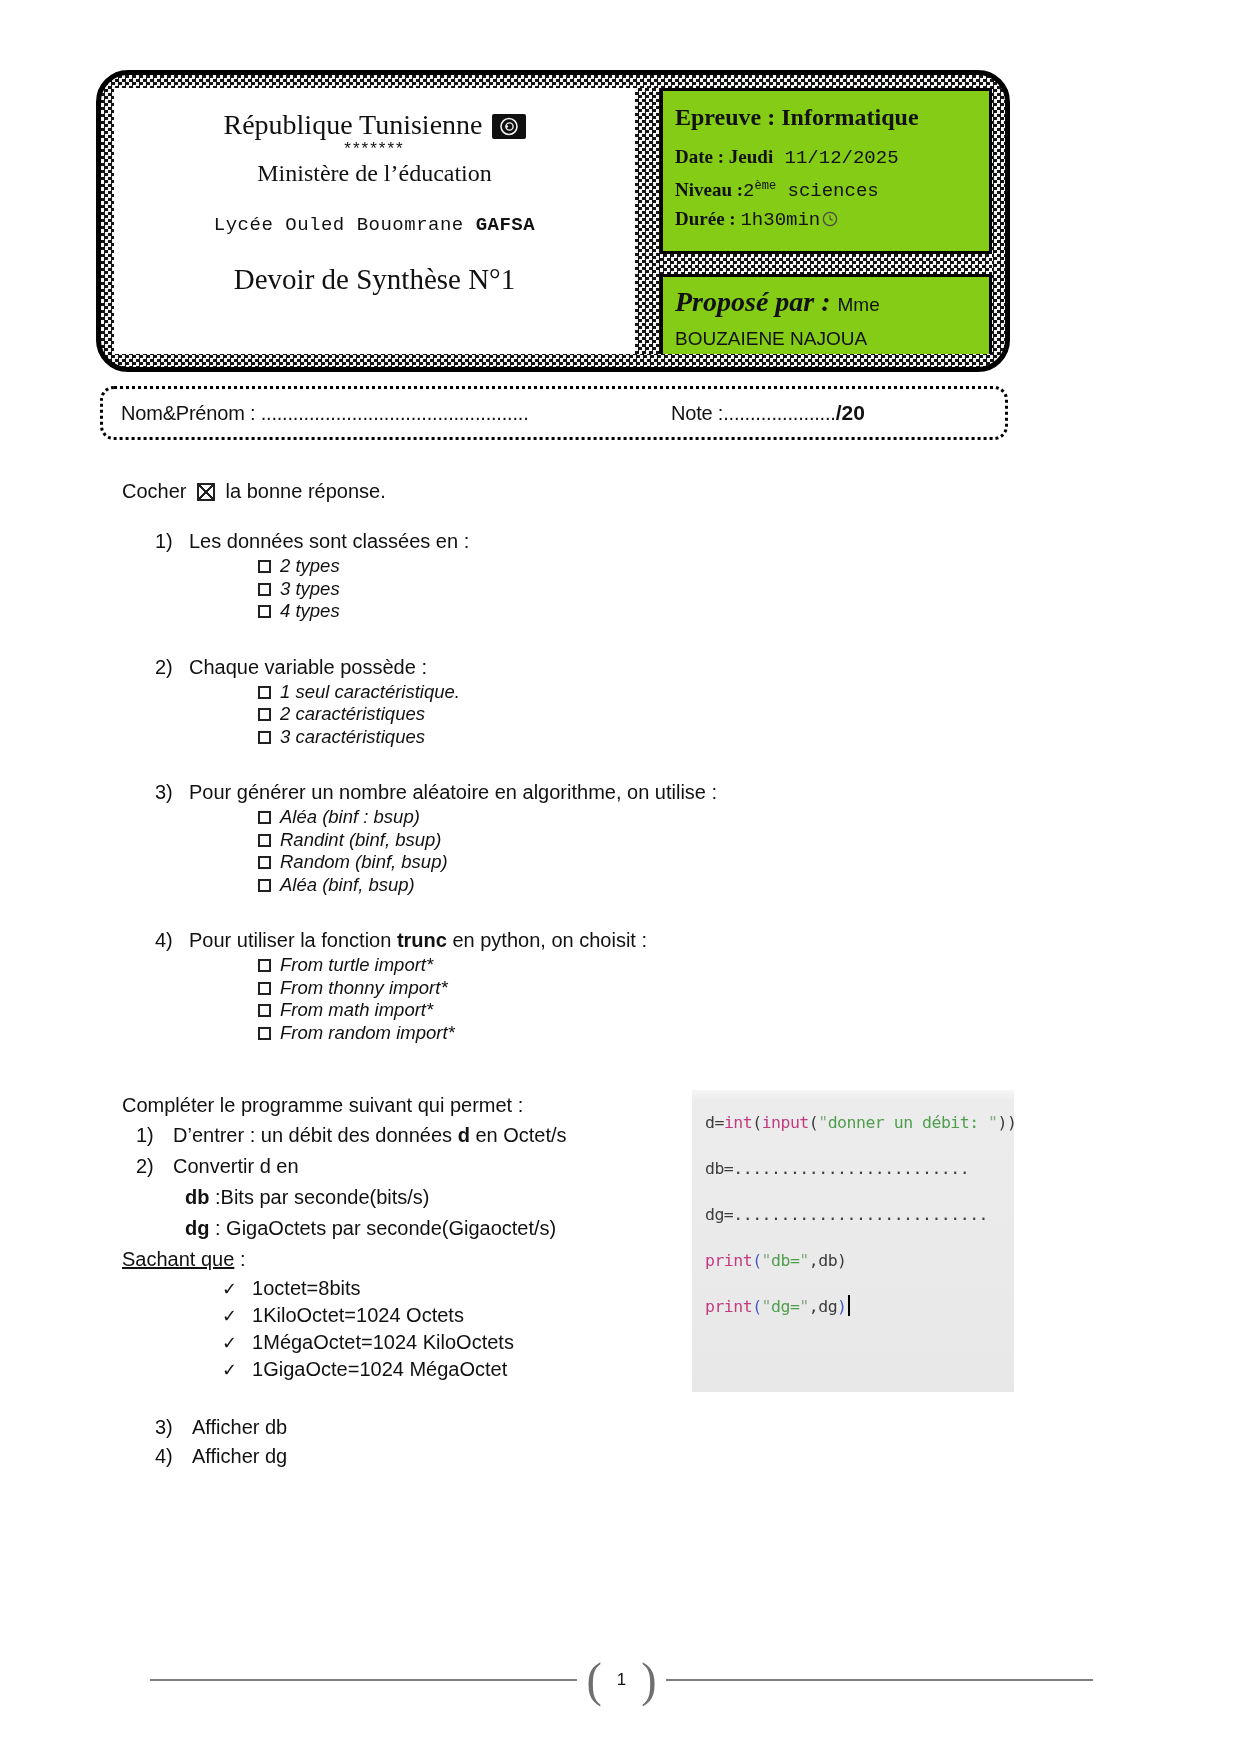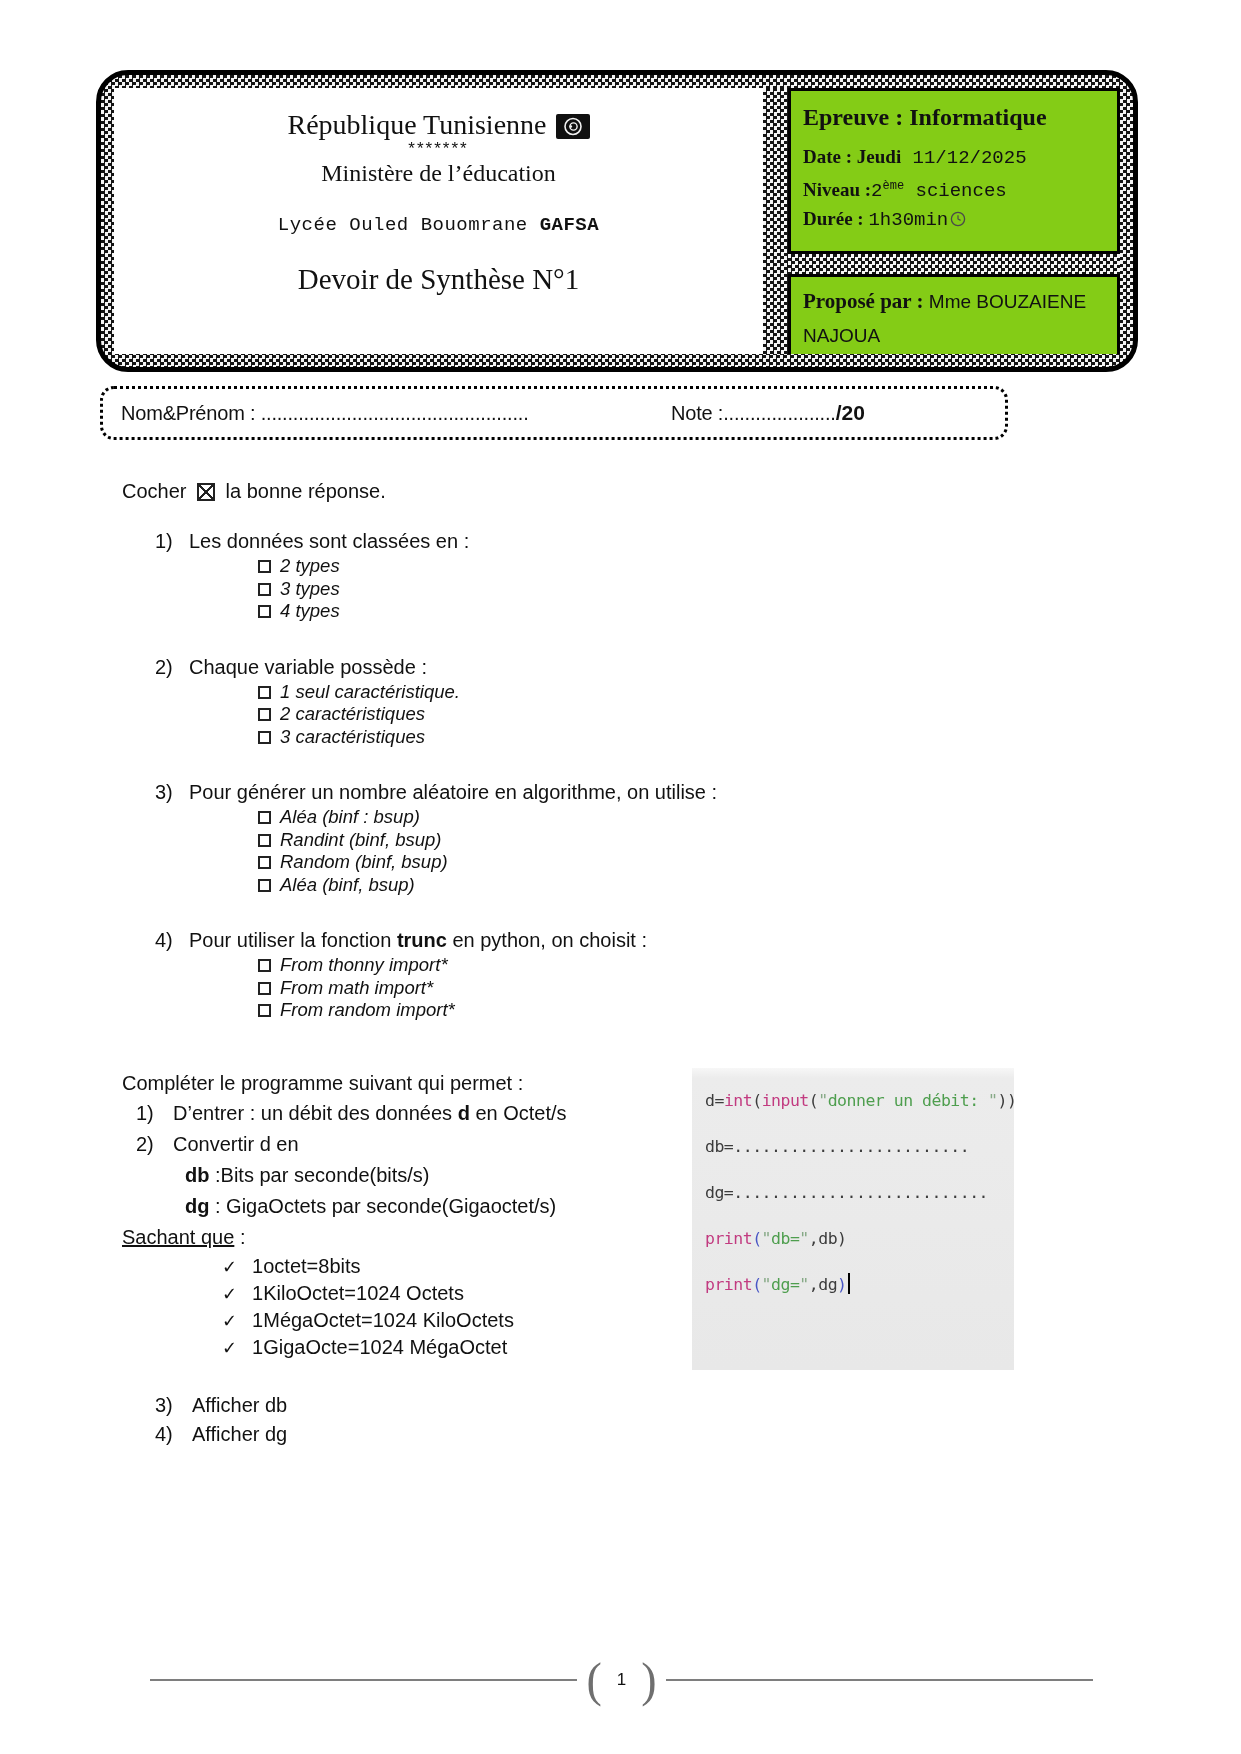--- a/index.html
+++ b/index.html
@@ -3,21 +3,21 @@
 <meta charset="utf-8">
 <style>
   html,body{margin:0;padding:0;background:#fff;}
   .page{position:relative;width:1241px;height:1754px;background:#fff;overflow:hidden;
         font-family:"Liberation Sans",sans-serif;color:#111;}
 
   
   .pattern{background:repeating-conic-gradient(#141414 0% 25%,#f4f4f4 0% 50%) 0 0/7px 7px;}
 
   
-  .header-box{position:absolute;left:96px;top:70px;width:1042px;height:302px;box-sizing:border-box;
+  .header-box{position:absolute;left:96px;top:70px;width:914px;height:302px;box-sizing:border-box;
               border:5px solid #000;border-radius:32px;padding:13px;}
   .header-inner{display:flex;height:100%;}
   .hdr-left{flex:1;background:#fff;text-align:center;padding-top:22px;box-sizing:border-box;}
   .serif{font-family:"Liberation Serif",serif;}
   .republic{font-size:28px;line-height:30px;}
   .flag{vertical-align:-5px;margin-left:9px;}
   .stars{font-size:17px;letter-spacing:2px;line-height:18px;}
   .ministry{font-size:24px;line-height:30px;}
   .school{font-family:"Liberation Mono",monospace;font-size:19px;margin-top:26px;letter-spacing:.5px;}
   .school b{font-weight:bold;}
@@ -27,21 +27,21 @@
   .info-box{box-sizing:border-box;background:#84cc16;}
   .box1{border:3px solid #000;height:166px;padding:10px 12px 0;}
   .epreuve{font-family:"Liberation Serif",serif;font-weight:bold;font-size:24px;line-height:32px;margin-bottom:10px;}
   .irow{font-size:19px;line-height:28px;white-space:nowrap;}
   .serifB{font-family:"Liberation Serif",serif;font-weight:bold;}
   .mono{font-family:"Liberation Mono",monospace;}
   .irow sup{font-size:12px;}
   .div-h{height:20px;}
   .box2{border:3px solid #000;border-bottom:none;flex:1;overflow:hidden;padding:8px 12px 0;line-height:33px;}
   .box2 .val{font-size:19px;}
-  .box2 .serifB{font-size:21px;}
+  .box2 .serifB{font-size:28px;font-style:italic;}
   .clock{vertical-align:-2px;margin-left:2px;}
 
   
   .name-box{position:absolute;left:100px;top:386px;width:908px;height:54px;box-sizing:border-box;
             border:3px dotted #000;border-radius:14px;display:flex;align-items:center;padding-left:18px;}
   .nb-label{font-weight:normal;font-size:20px;letter-spacing:-.2px;}
   .note-group{position:absolute;left:568px;}
   .nb-total{font-weight:bold;font-size:21px;}
 
   
@@ -168,20 +168,21 @@
     <div class="qblock">
       <div class="qhead"><span class="qnum">3)</span><span>Pour générer un nombre aléatoire en algorithme, on utilise :</span></div>
       <div class="opt"><span class="cb"></span><span>Aléa (binf : bsup)</span></div>
       <div class="opt"><span class="cb"></span><span>Randint (binf, bsup)</span></div>
       <div class="opt"><span class="cb"></span><span>Random (binf, bsup)</span></div>
       <div class="opt"><span class="cb"></span><span>Aléa (binf, bsup)</span></div>
     </div>
 
     <div class="qblock last">
       <div class="qhead"><span class="qnum">4)</span><span>Pour utiliser la fonction </span><b>trunc</b><span> en python, on choisit :</span></div>
+      <div class="opt"><span class="cb"></span><span>From turtle import*</span></div>
       <div class="opt"><span class="cb"></span><span>From thonny import*</span></div>
       <div class="opt"><span class="cb"></span><span>From math import*</span></div>
       <div class="opt"><span class="cb"></span><span>From random import*</span></div>
     </div>
 
 
     <div class="ex2-row">
       <div class="ex2-left">
         <div class="intro2">Compléter le programme suivant qui permet :</div>
         <div class="li"><span class="qnum2">1)</span><span>D’entrer : un débit des données </span><b>d</b><span> en Octet/s</span></div>

